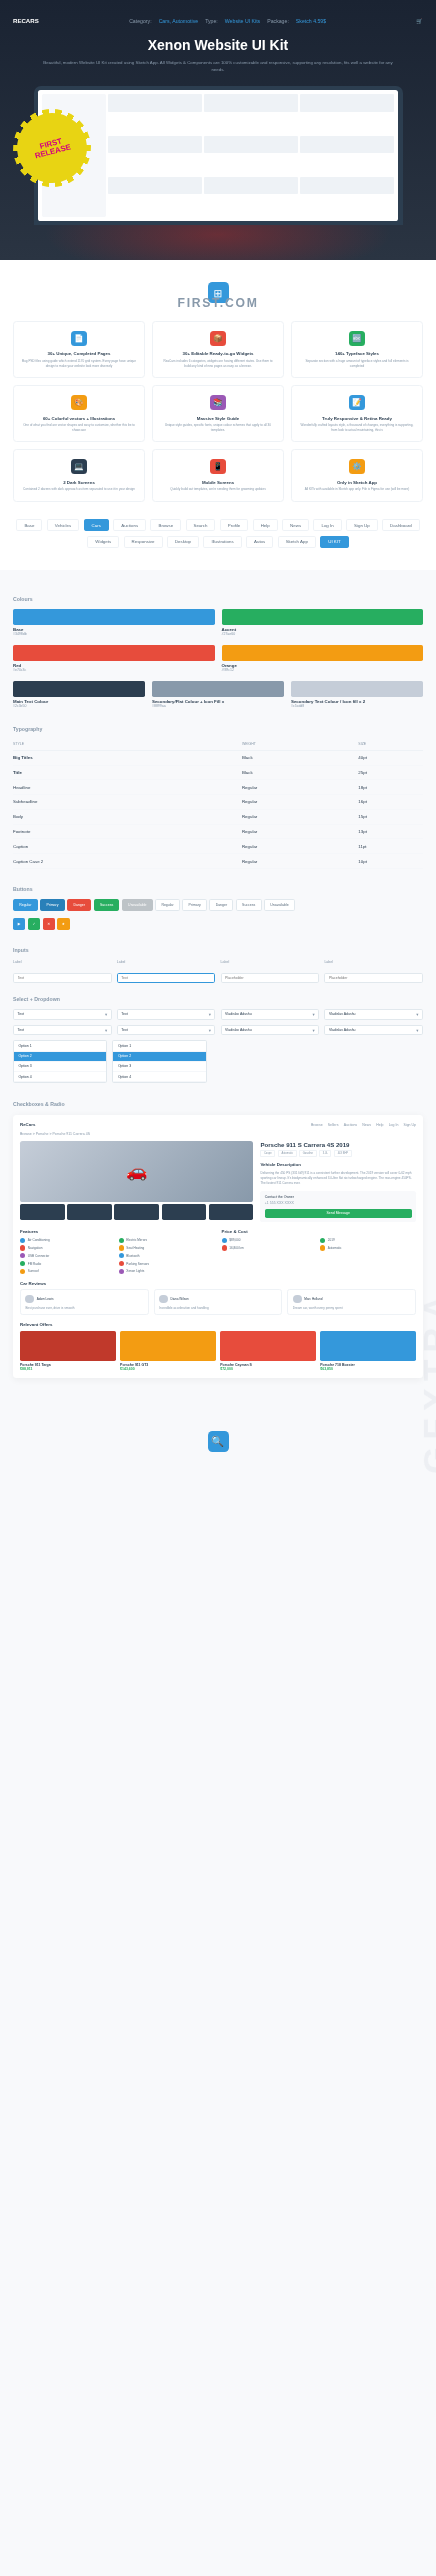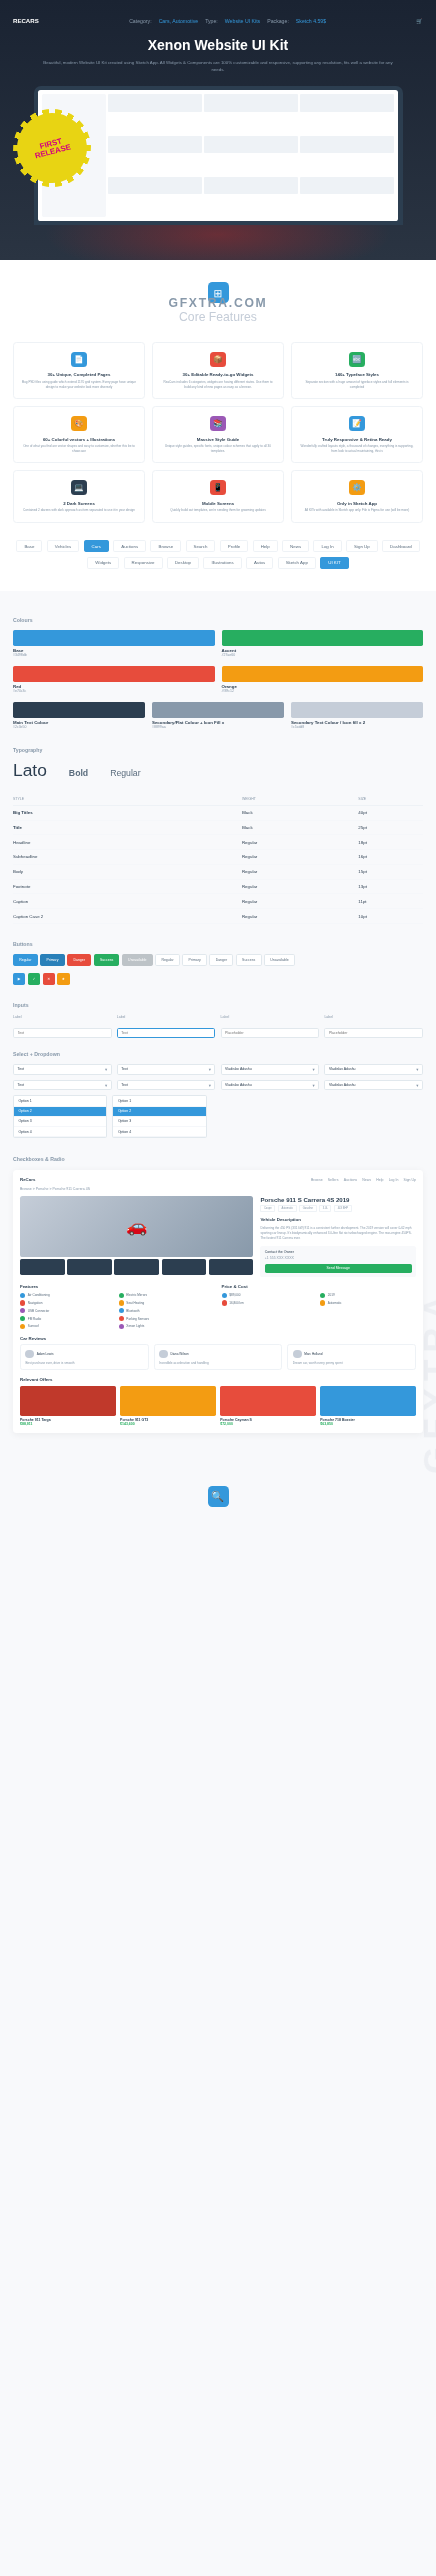--- a/index.html
+++ b/index.html
@@ -141,26 +141,25 @@
         </div>
       </div>
     </div>
   </div>
   <div class="badge">
     <span>FIRST</span>
     <span>RELEASE</span>
   </div>
 </div>
 
-<div class="watermark">GFXTRA.COM</div>
+<div class="watermark">FIRST.COM</div>
 
 <div class="section">
   <div class="sec-header">
     <div class="sec-icon">⊞</div>
-    <div class="sec-title">Core Features</div>
   </div>
   <div class="features" id="features-grid">
       <div class="feat">
         <div class="feat-icon" style="background:#3498db">📄</div>
         <div class="feat-title">30+ Unique, Completed Pages</div>
         <div class="feat-desc">Bug PSD files using guide which extend 1170 grid system. Every page have unique design to make your website look more diversely</div>
       </div>
       <div class="feat">
         <div class="feat-icon" style="background:#e74c3c">📦</div>
         <div class="feat-title">30+ Editable Ready-to-go Widgets</div>
@@ -266,25 +265,20 @@
         </div>
         <div class="color-block">
           <div class="color-bar" style="background:#c5cdd8"></div>
           <div class="color-name">Secondary Text Colour / Icon fill x 2</div>
           <div class="color-hex">#c5cdd8</div>
         </div>
       </div>
     </div>
 
   <div class="sub-label">Typography</div>
-  <div class="typo">
-    <span class="typo-name">Lato</span>
-    <span class="typo-weight" style="font-weight:700">Bold</span>
-    <span class="typo-weight">Regular</span>
-  </div>
   <table class="typo-table">
     <thead>
         <tr id="typo-head">
           <th>STYLE</th>
           <th>WEIGHT</th>
           <th>SIZE</th>
         </tr>
       </thead>
     <tbody id="typo-body">
         <tr>

